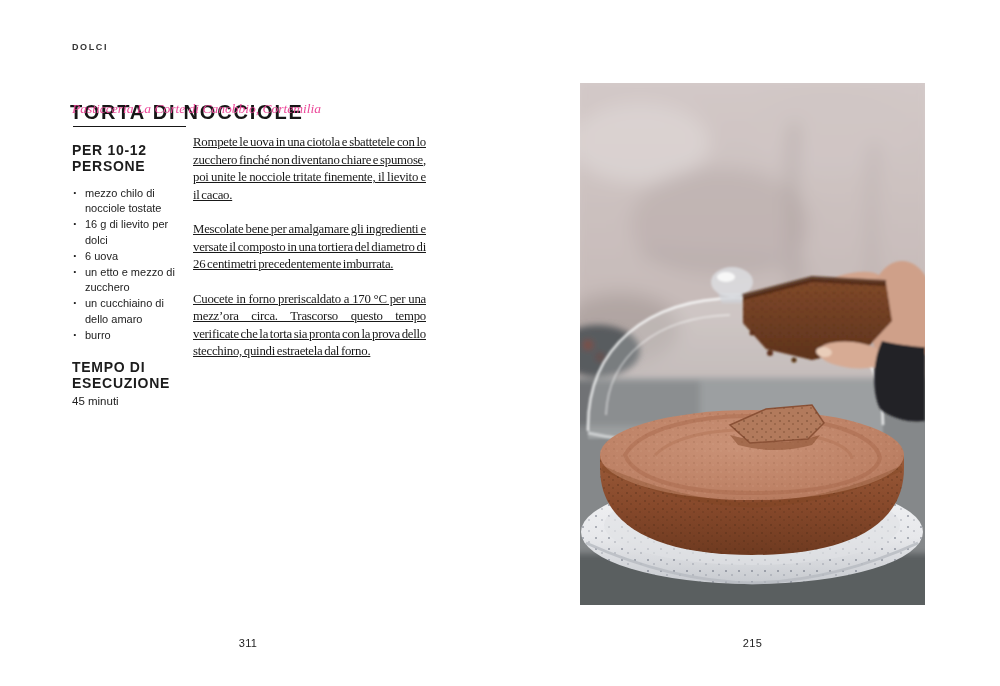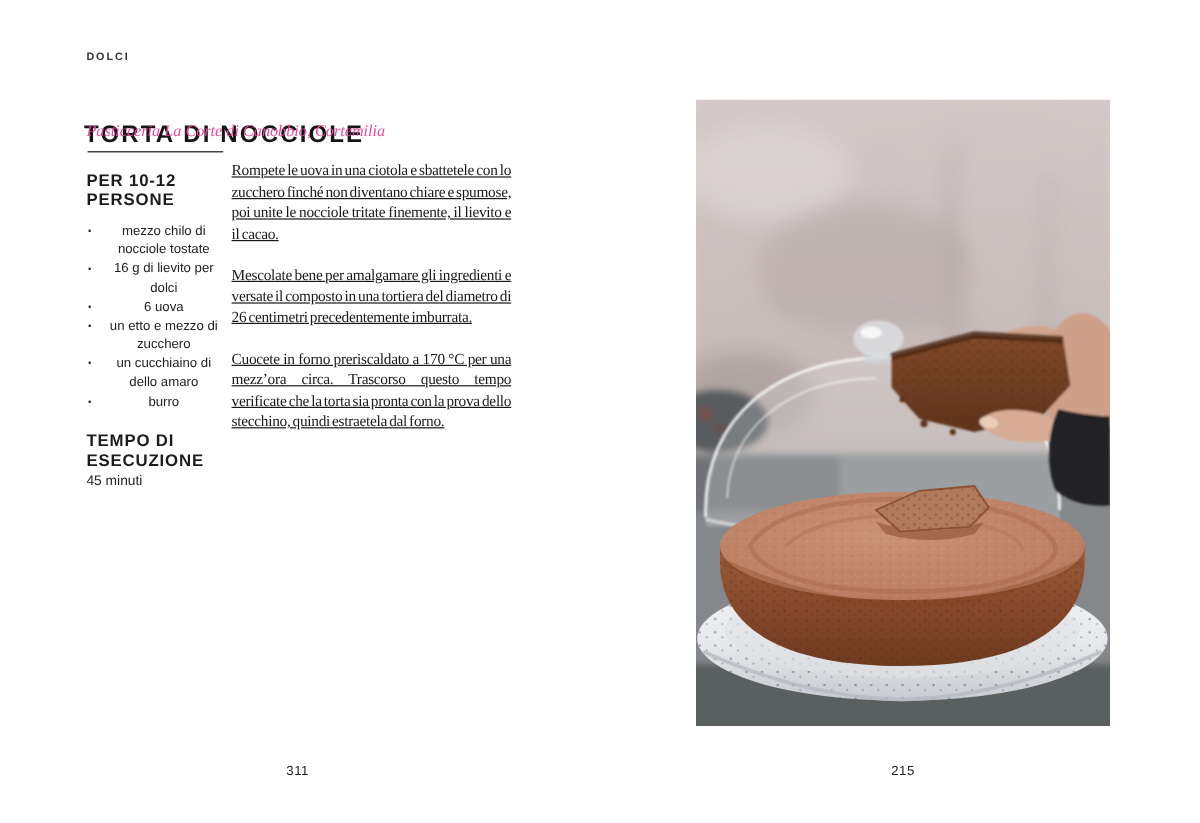--- a/index.html
+++ b/index.html
@@ -37,21 +37,21 @@
     position: absolute; left: 72px; top: 142px; width: 116px;
   }
   .side-heading {
     font-size: 14px; font-weight: bold; letter-spacing: 0.7px;
     color: #1c1c1c; margin: 0 0 4px 0;
   }
   .ingredients {
     list-style: none; margin: 12px 0 0 0; padding: 0;
     font-size: 11px; line-height: 15.2px; color: #222;
   }
-  .ingredients li { position: relative; padding-left: 13px; margin-bottom: 1px; text-align: center; }
+  .ingredients li { position: relative; padding-left: 13px; margin-bottom: 1px; }
   .ingredients li::before {
     content: "\00B7"; position: absolute; left: 1px; top: -1px;
     font-weight: bold; font-size: 13px; color: #222;
   }
   .time-heading { margin-top: 16px; }
   .time-value { font-size: 11.5px; color: #222; margin-top: 3px; }
 
   .method {
     position: absolute; left: 193px; top: 134px; width: 233px;
   }

